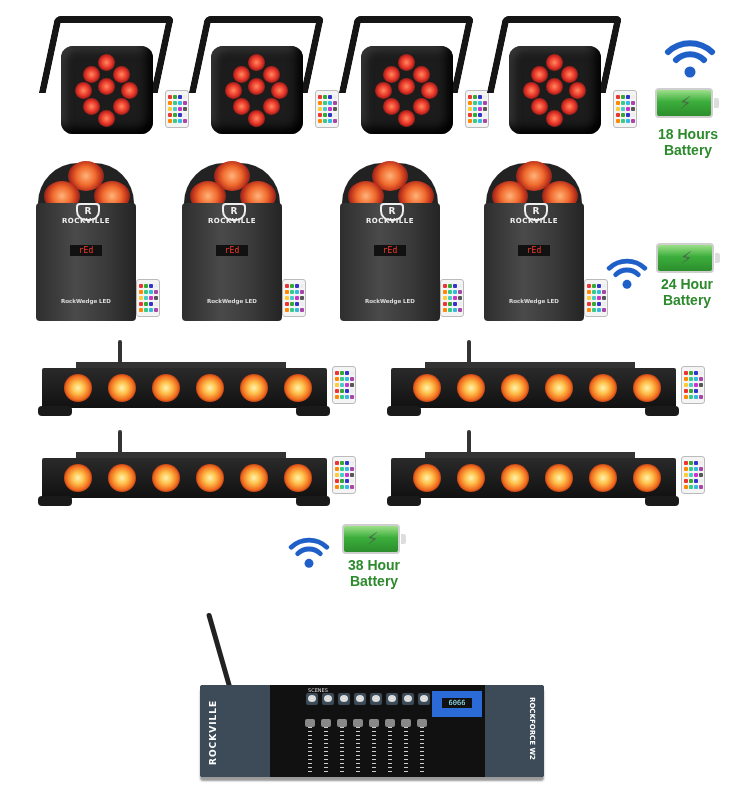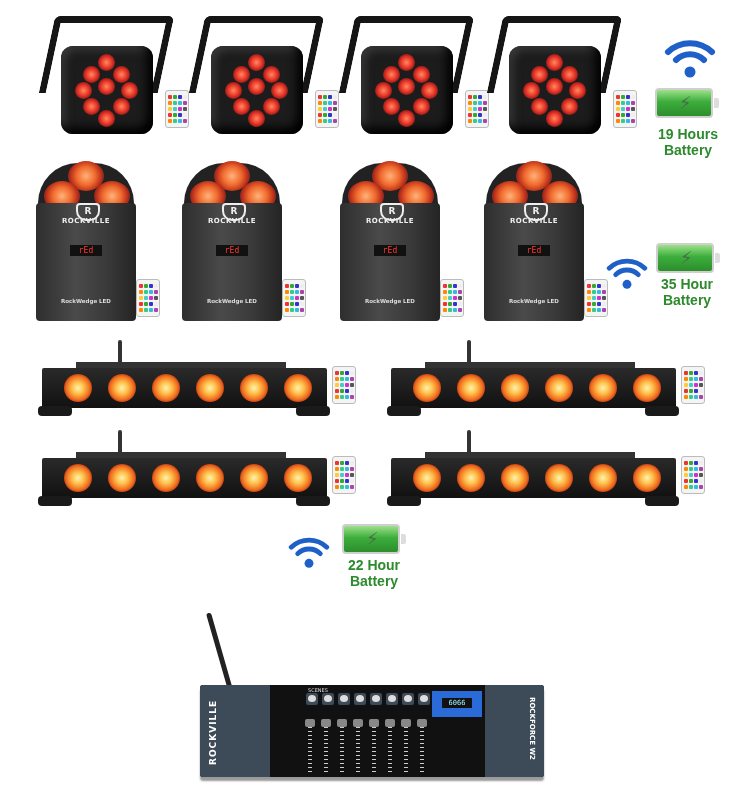--- a/index.html
+++ b/index.html
@@ -480,51 +480,51 @@
 <div>
   <svg class="wifi" style="left:664px;top:36px" width="52" height="44" viewBox="0 0 52 44">
     <path d="M4 16 A32 32 0 0 1 48 16" stroke="#1f5fc8" stroke-width="6" fill="none" stroke-linecap="round"></path>
     <path d="M12 24 A20 20 0 0 1 40 24" stroke="#1f5fc8" stroke-width="6" fill="none" stroke-linecap="round"></path>
     <circle cx="26" cy="36" r="5.5" fill="#1f5fc8"></circle>
   </svg>
   <div class="batt" style="left:655px;top:88px">
       <span class="bolt">⚡</span>
     </div>
   <div class="btxt" style="left:645px;top:126px;width:86px">
-    <div>19 Hours</div>
+    <div>18 Hours</div>
     <div>Battery</div>
   </div>
 </div>
 
 <div>
   <svg class="wifi" style="left:606px;top:253px" width="42" height="40" viewBox="0 0 52 44">
     <path d="M4 16 A32 32 0 0 1 48 16" stroke="#1f5fc8" stroke-width="6" fill="none" stroke-linecap="round"></path>
     <path d="M12 24 A20 20 0 0 1 40 24" stroke="#1f5fc8" stroke-width="6" fill="none" stroke-linecap="round"></path>
     <circle cx="26" cy="36" r="5.5" fill="#1f5fc8"></circle>
   </svg>
   <div class="batt" style="left:656px;top:243px">
       <span class="bolt">⚡</span>
     </div>
   <div class="btxt" style="left:650px;top:276px;width:74px">
-    <div>35 Hour</div>
+    <div>24 Hour</div>
     <div>Battery</div>
   </div>
 </div>
 
 <div>
   <svg class="wifi" style="left:288px;top:532px" width="42" height="40" viewBox="0 0 52 44">
     <path d="M4 16 A32 32 0 0 1 48 16" stroke="#1f5fc8" stroke-width="6" fill="none" stroke-linecap="round"></path>
     <path d="M12 24 A20 20 0 0 1 40 24" stroke="#1f5fc8" stroke-width="6" fill="none" stroke-linecap="round"></path>
     <circle cx="26" cy="36" r="5.5" fill="#1f5fc8"></circle>
   </svg>
   <div class="batt" style="left:342px;top:524px">
       <span class="bolt">⚡</span>
     </div>
   <div class="btxt" style="left:334px;top:557px;width:80px">
-    <div>22 Hour</div>
+    <div>38 Hour</div>
     <div>Battery</div>
   </div>
 </div>
 
 <div>
   <div class="abs" style="left:228px;top:610px;width:5px;height:80px;background:#222;border-radius:3px;transform:rotate(-16deg);transform-origin:bottom;"></div>
   <div class="console">
     <div class="abs" style="left:0;top:0;width:70px;height:92px;background:#3d4a58;border-radius:3px 0 0 3px;"></div>
     <div class="abs" style="left:8px;top:36px;color:#fff;font-size:9px;font-weight:bold;transform:rotate(-90deg);transform-origin:left top;letter-spacing:1px;top:80px;">ROCKVILLE</div>
     <div class="abs" style="left:285px;top:0;width:59px;height:92px;background:#3d4a58;border-radius:0 3px 3px 0;"></div>

